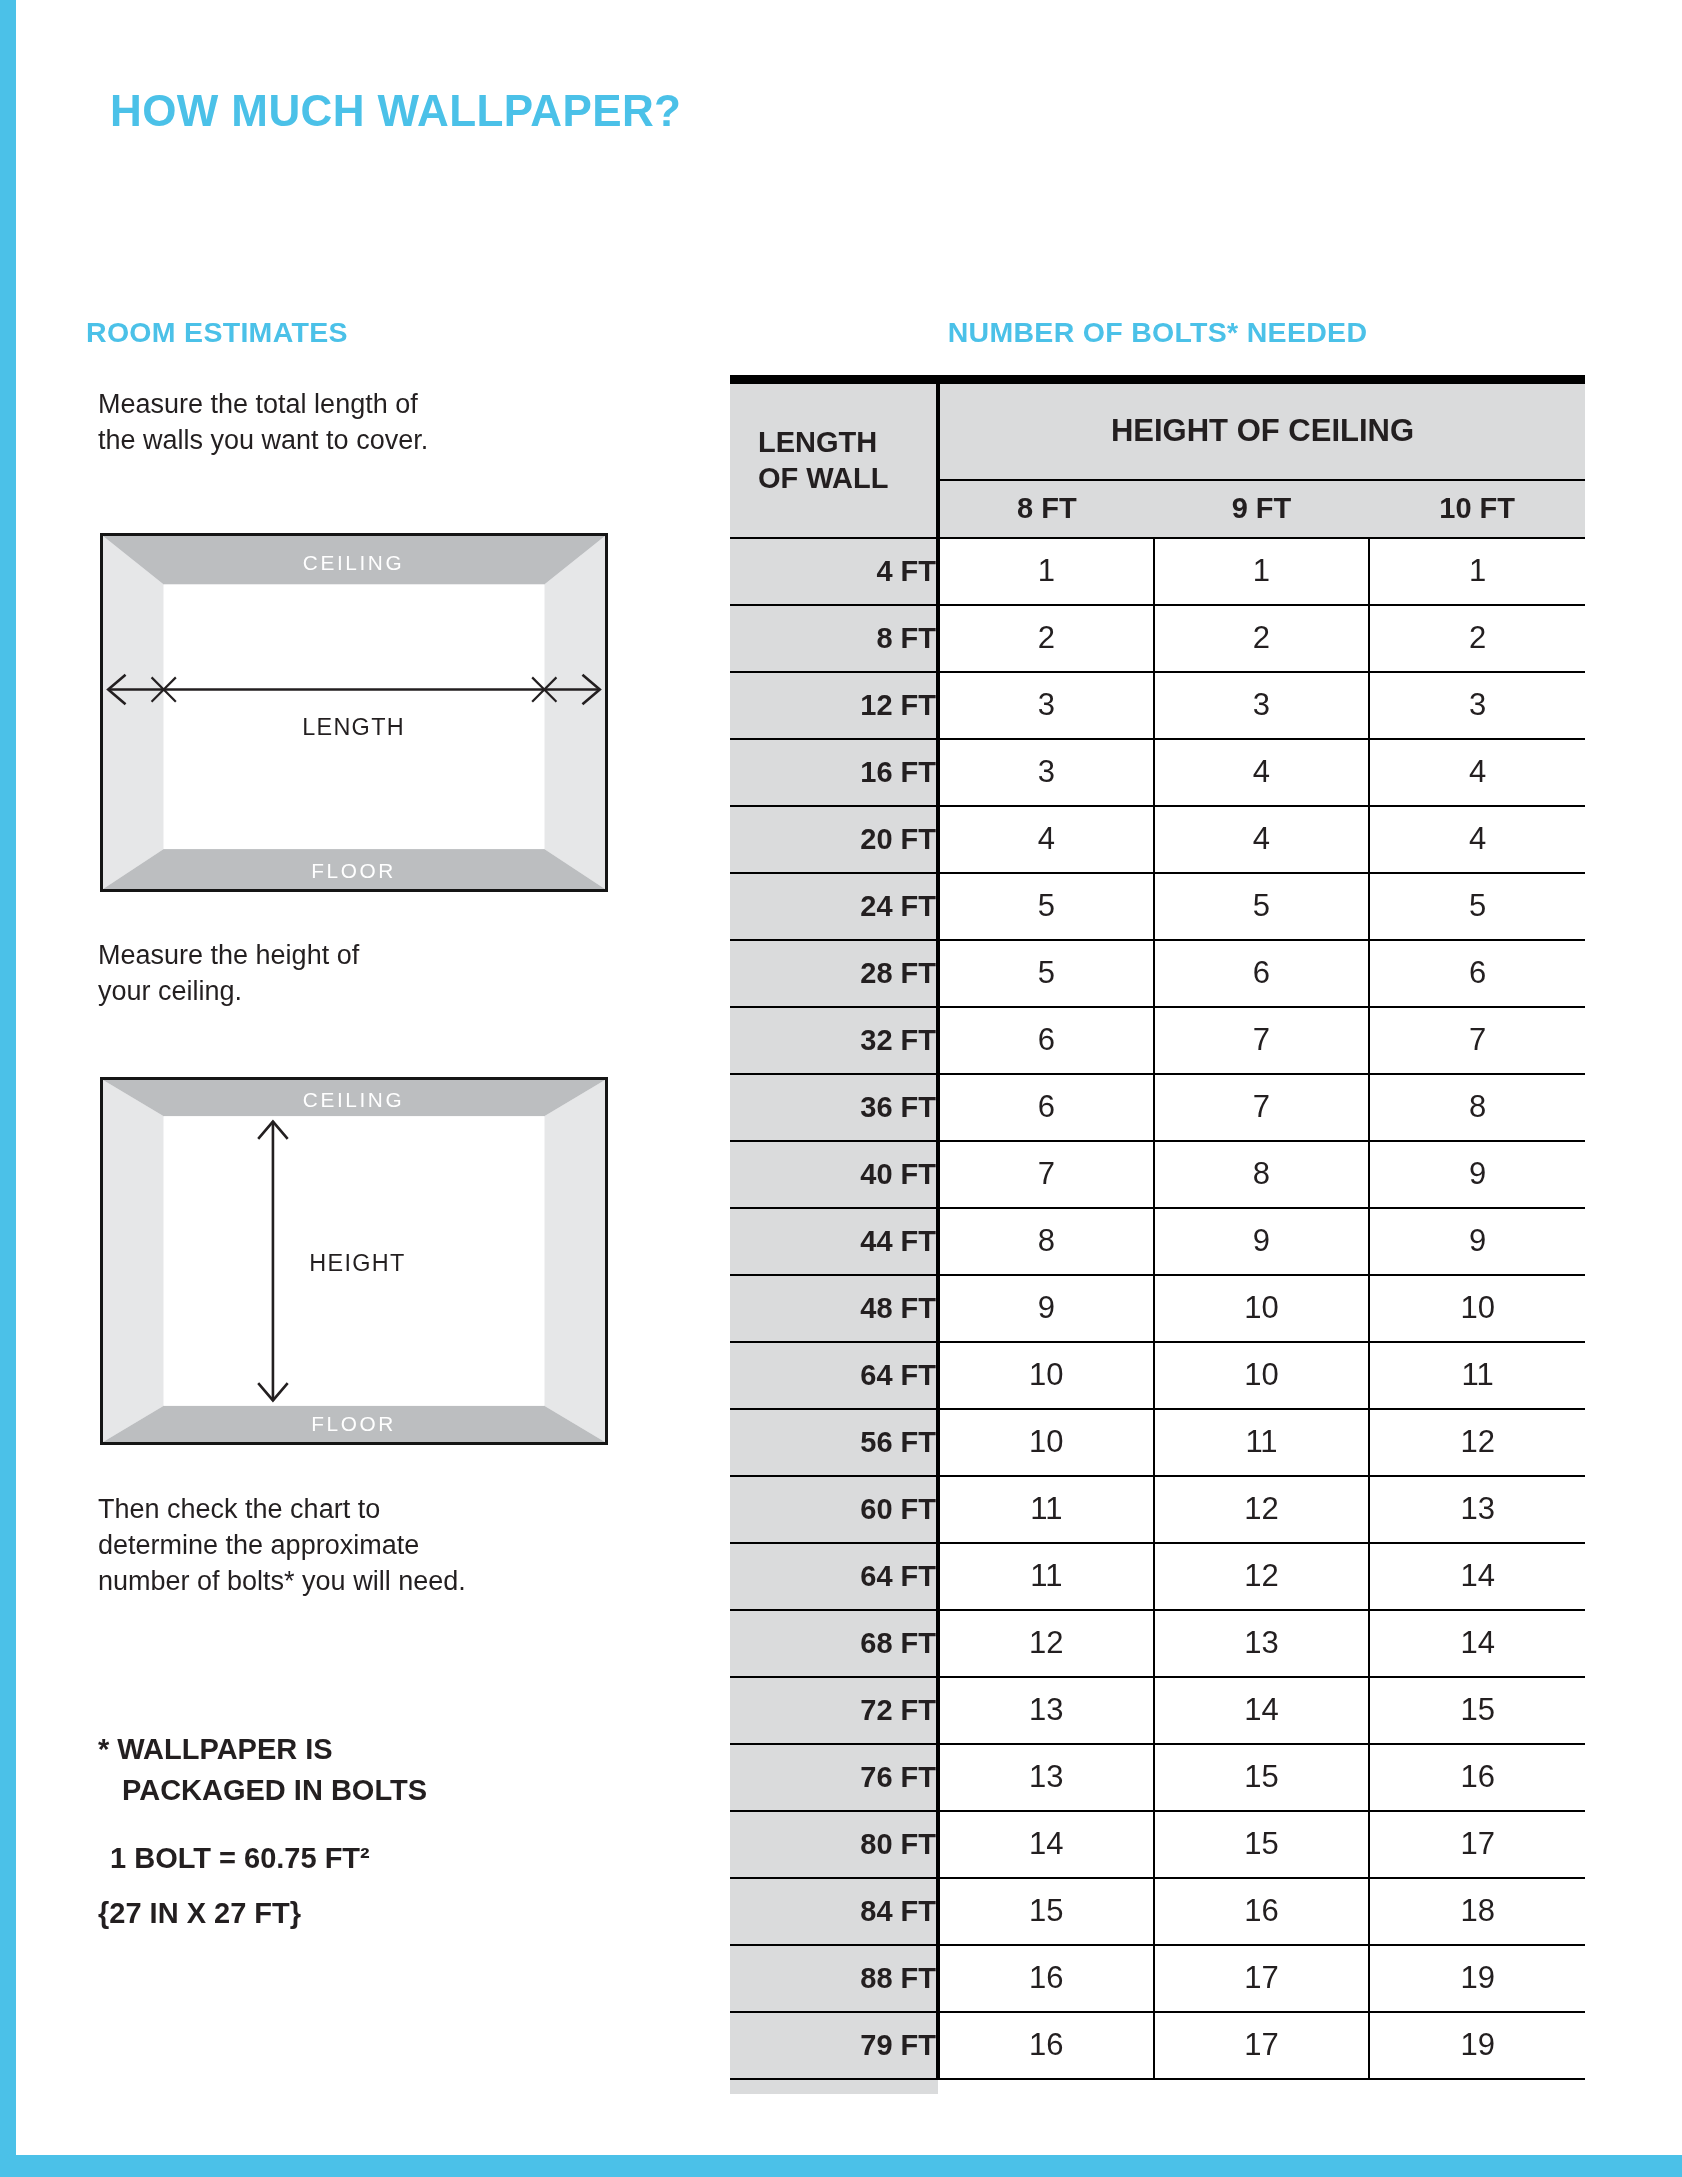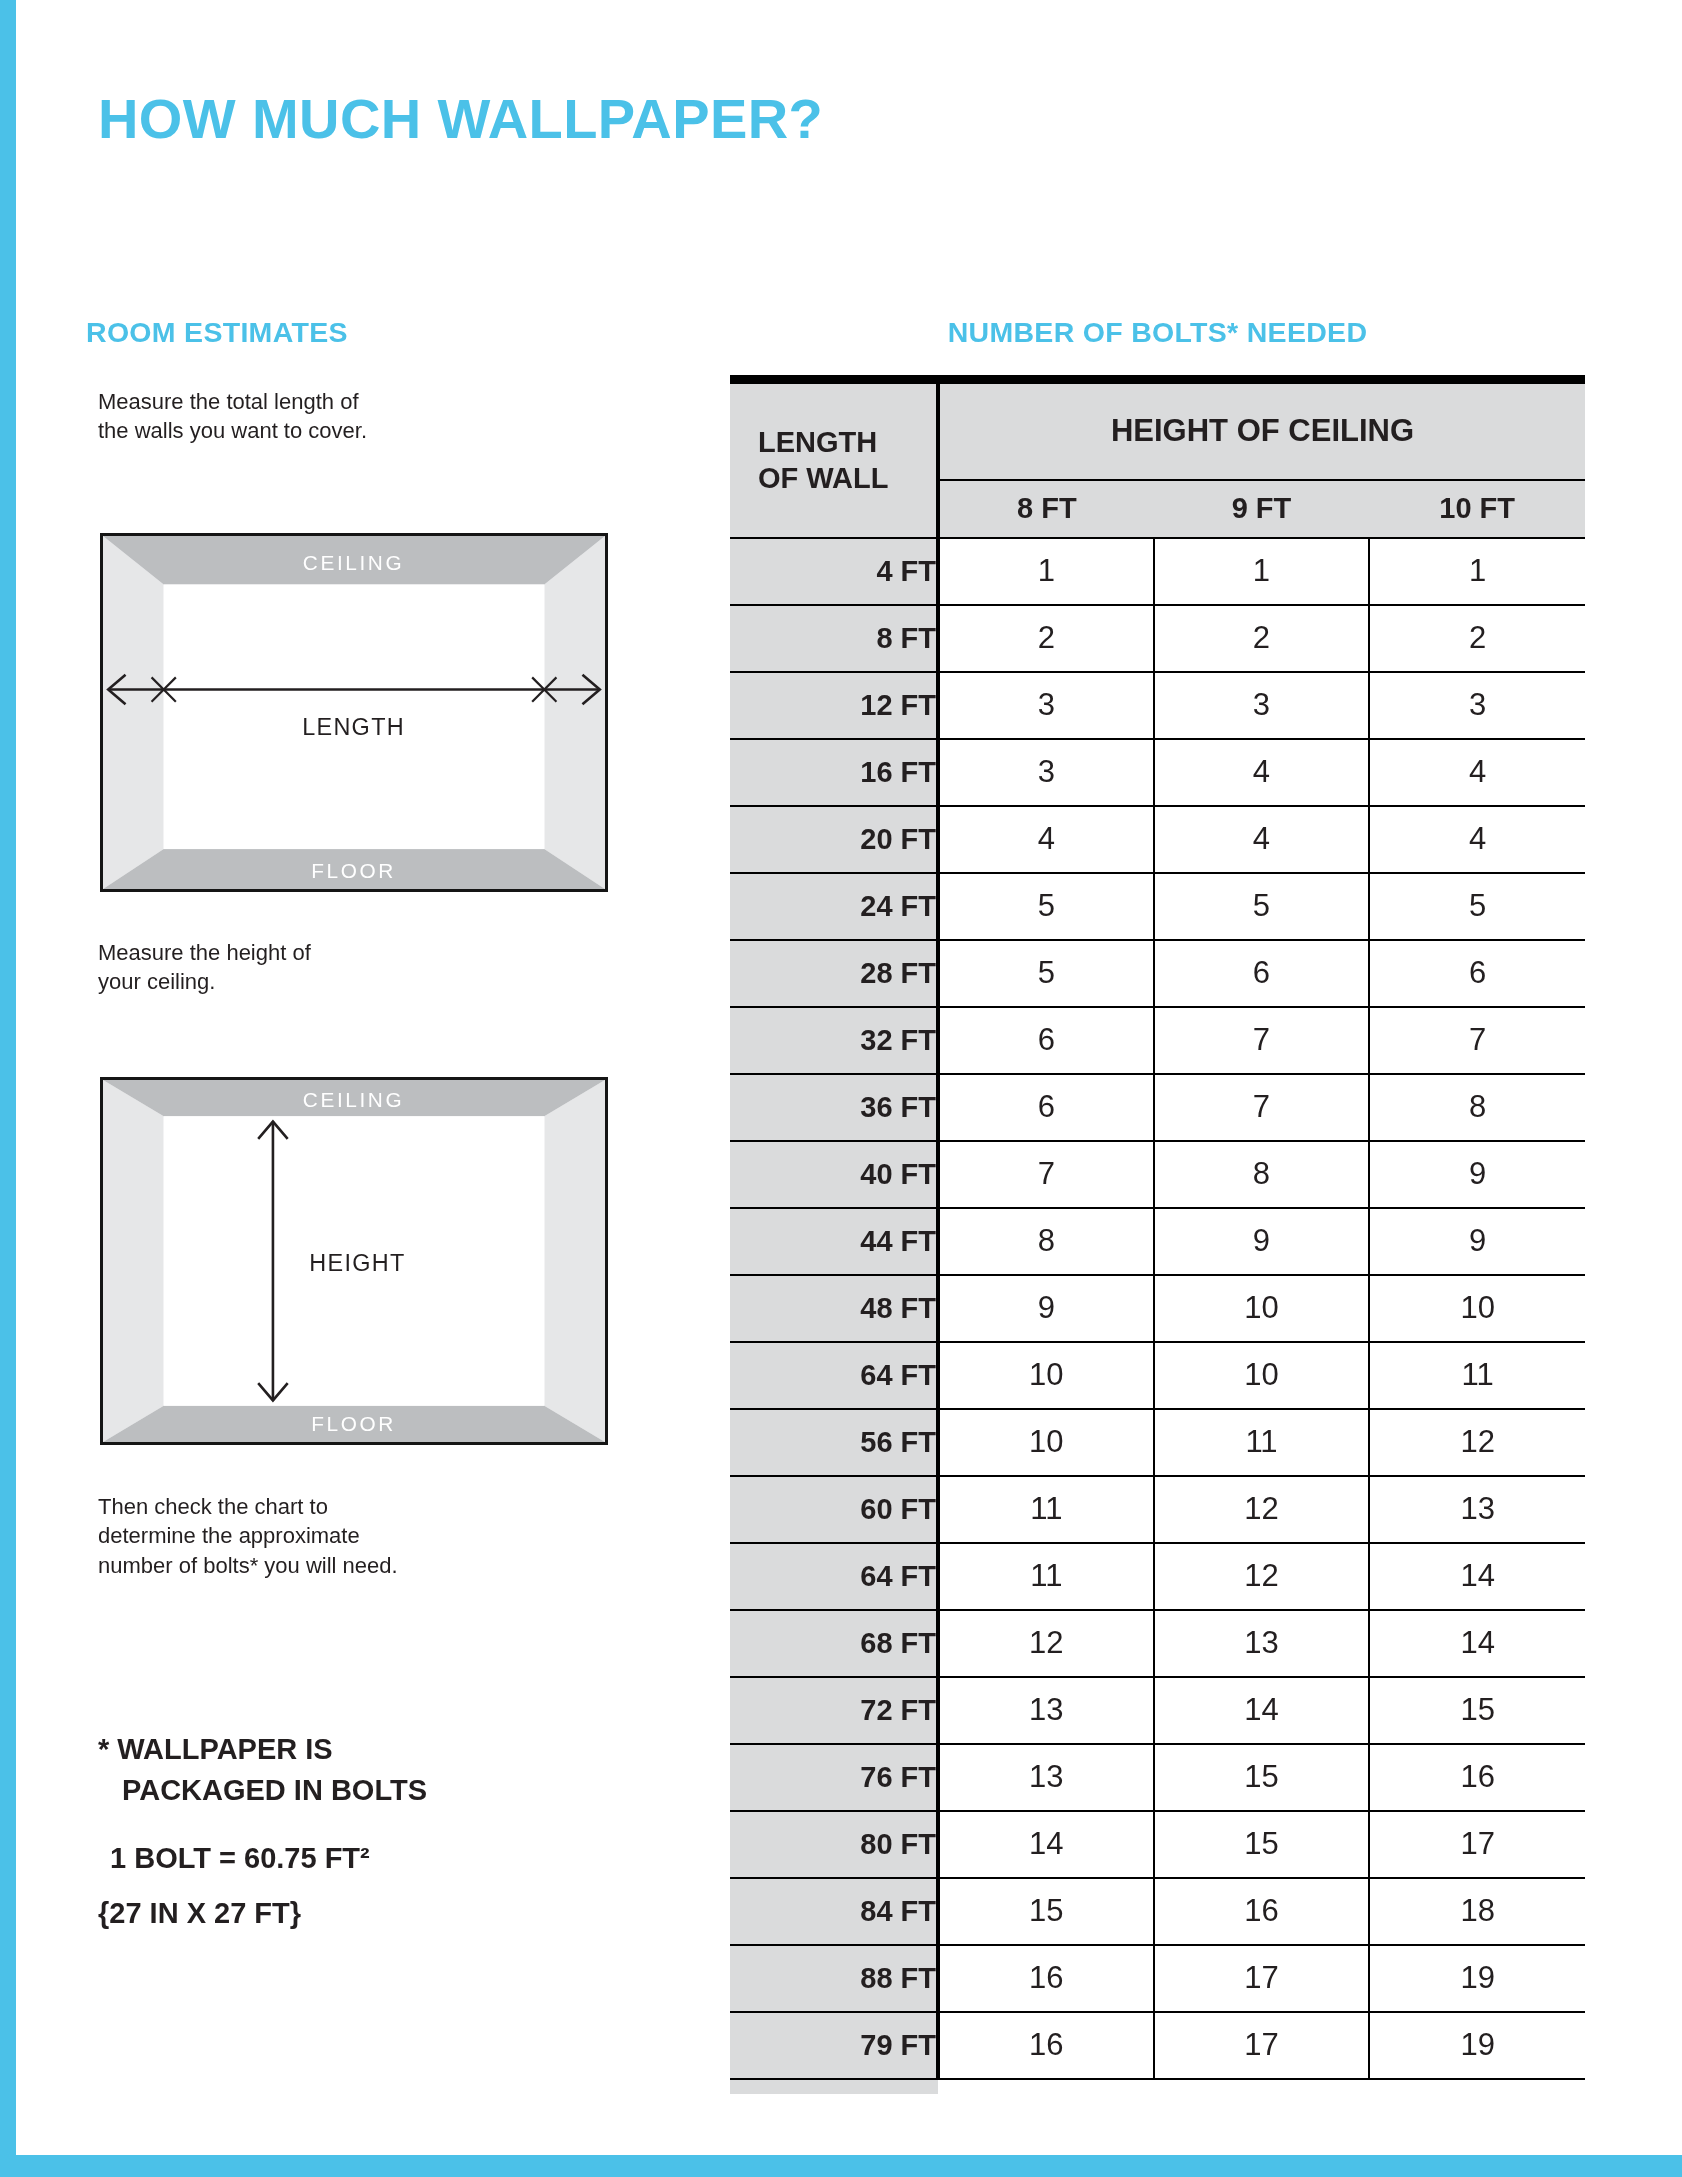--- a/index.html
+++ b/index.html
@@ -10,27 +10,27 @@
     --face-light:#E6E7E8;
   }
   *{margin:0;padding:0;box-sizing:border-box;}
   html,body{background:#ffffff;}
   body{font-family:"Liberation Sans","DejaVu Sans",sans-serif;color:var(--ink);}
   .page{position:relative;width:1683px;height:2177px;background:#fff;overflow:hidden;}
 
   .accent-left{position:absolute;left:0;top:0;width:15.6px;height:2177px;background:var(--blue);}
   .accent-bottom{position:absolute;left:0;bottom:0;width:1683px;height:22.5px;background:var(--blue);}
 
-  .title{position:absolute;left:98px;top:86px;font-size:56px;font-weight:bold;color:var(--blue);letter-spacing:0.4px;}
+  .title{position:absolute;left:110px;top:86px;font-size:44px;font-weight:bold;color:var(--blue);letter-spacing:0.4px;}
 
   .section-heading{position:absolute;font-size:28.5px;font-weight:bold;color:var(--blue);letter-spacing:0.3px;}
   .room-heading{left:86px;top:316px;}
   .table-heading{left:730px;top:316px;width:855px;text-align:center;}
 
-  .step{position:absolute;left:98px;font-size:22px;line-height:1.33;white-space:pre-line;color:var(--ink);}
+  .step{position:absolute;left:98px;font-size:27px;line-height:1.33;white-space:pre-line;color:var(--ink);}
   .step1{top:387px;}
   .step2{top:938px;}
   .step3{top:1492px;}
 
   .footnote{position:absolute;left:98px;top:1729px;font-size:29px;font-weight:bold;line-height:1.4;}
   .footnote .indent{padding-left:24px;}
   .bolt-size{position:absolute;left:98px;top:1842px;font-size:29px;font-weight:bold;margin-left:12px;}
   .bolt-dims{position:absolute;left:98px;top:1897px;font-size:29px;font-weight:bold;}
 
   .diagram{position:absolute;left:100px;border:3.5px solid #151515;background:#fff;}

